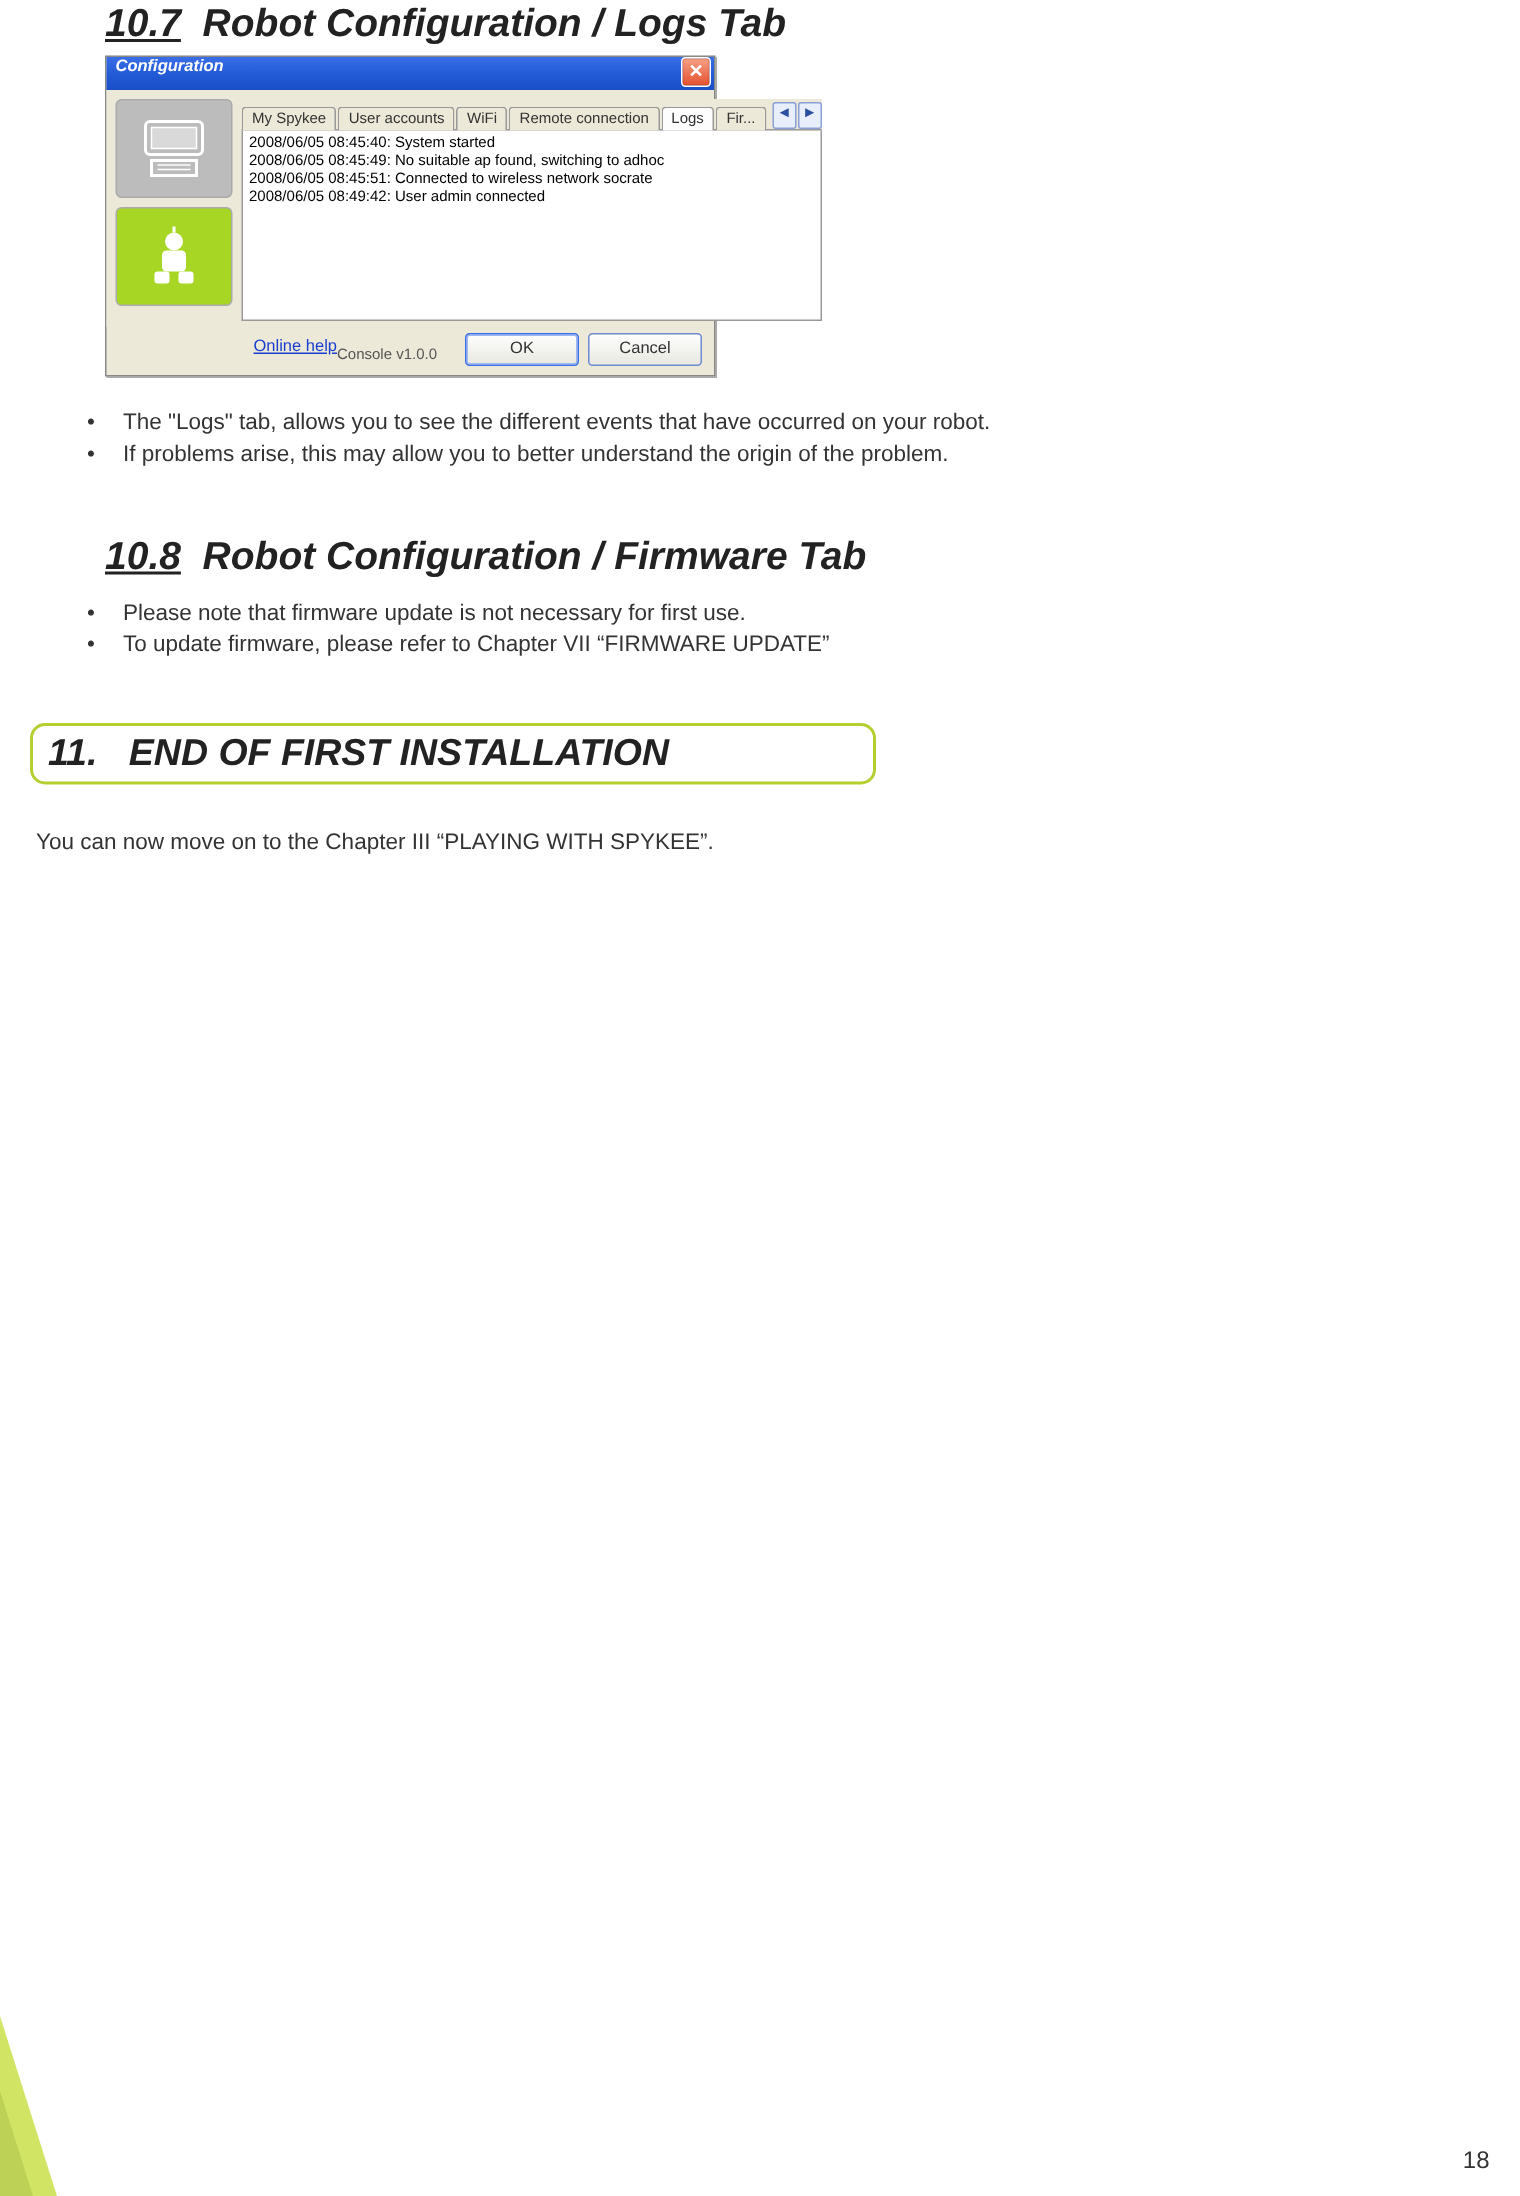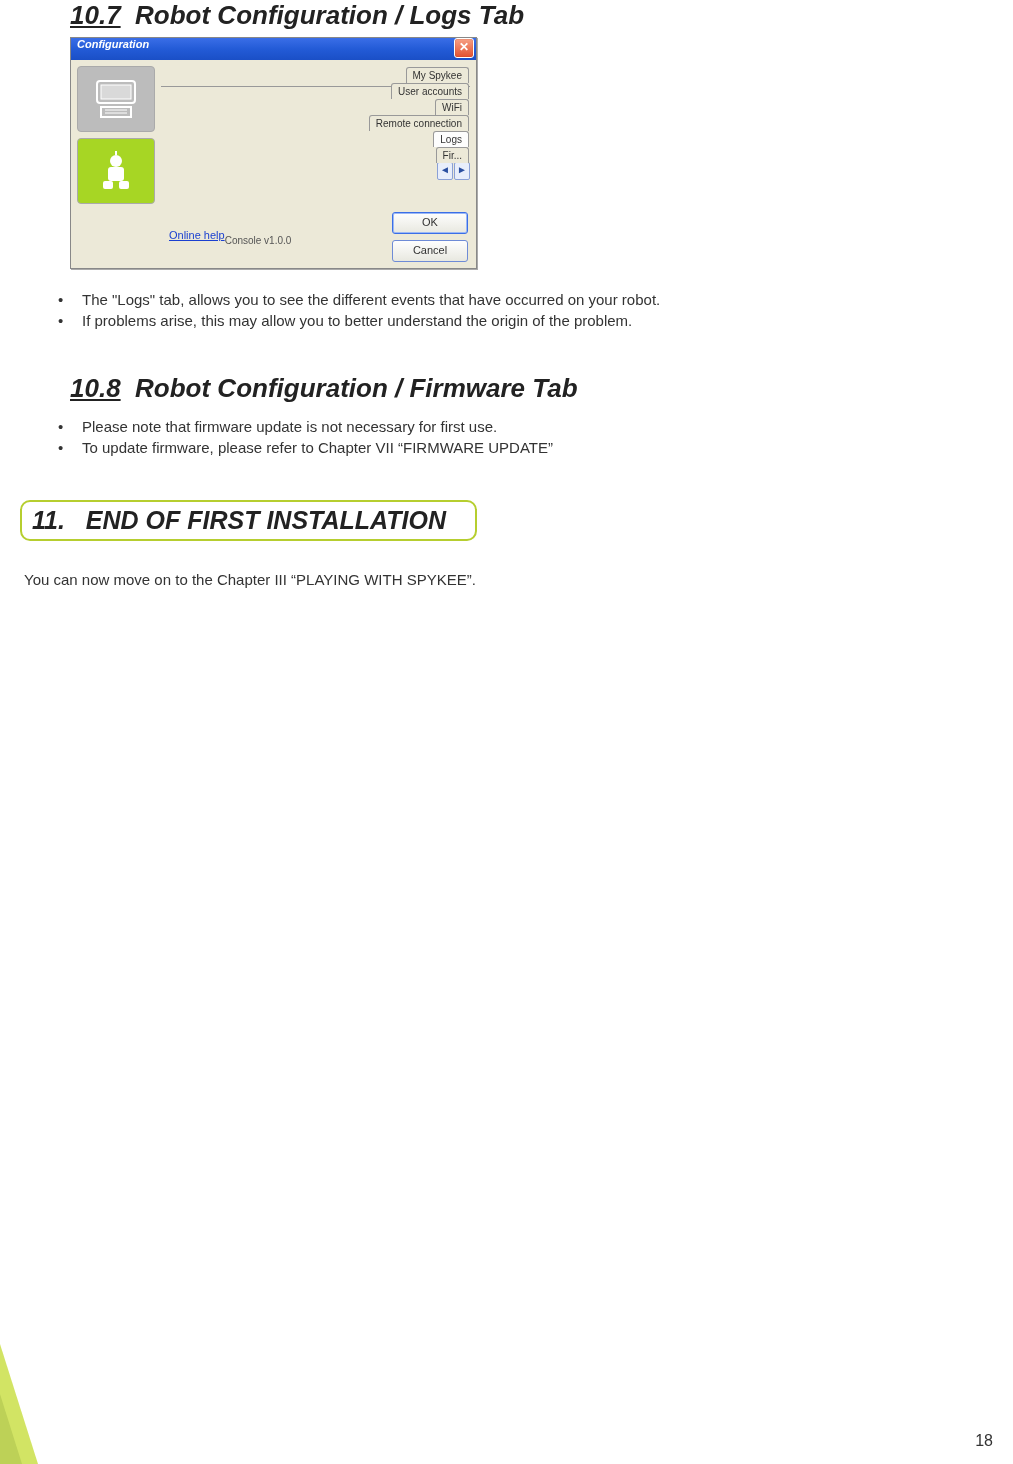--- a/index.html
+++ b/index.html
@@ -98,21 +98,20 @@
     flex-direction: column;
   }
   .tab-row {
     display: flex;
     align-items: flex-end;
     height: 20px;
     gap: 0;
     background: #ece9d8;
     border-bottom: 1px solid #999;
     position: relative;
-    flex-direction: column;
   }
   .tab {
     padding: 2px 6px;
     border: 1px solid #999;
     border-bottom: none;
     background: #ece9d8;
     font-size: 10px;
     border-top-left-radius: 3px;
     border-top-right-radius: 3px;
     margin-right: 1px;
@@ -172,21 +171,20 @@
     margin-left: 90px;
   }
   .console-label {
     font-size: 10px;
     color: #555;
     margin-top: 6px;
   }
   .footer-buttons {
     display: flex;
     gap: 6px;
-    flex-direction: column;
   }
   .win-btn {
     min-width: 58px;
     height: 20px;
     border: 1px solid #6e8bd6;
     border-radius: 3px;
     background: linear-gradient(to bottom, #fefefe, #e8e8e0);
     font-size: 11px;
     text-align: center;
     line-height: 18px;
@@ -216,21 +214,21 @@
     position: absolute;
     left: 8px;
     color: #333;
   }
 
   .spacer-md { height: 42px; }
 
   
   .boxed-heading {
     margin-left: 0;
-    width: 457px;
+    width: 564px;
     border: 2.5px solid #b6ce2f;
     border-radius: 10px;
     padding: 4px 10px 4px 10px;
     box-sizing: border-box;
   }
   .boxed-heading h2 {
     margin: 0;
     font-size: 25px;
     font-weight: bold;
     font-style: italic;
@@ -316,20 +314,26 @@
           <div class="tab">User accounts</div>
           <div class="tab">WiFi</div>
           <div class="tab">Remote connection</div>
           <div class="tab active">Logs</div>
           <div class="tab">Fir...</div>
           <div class="tab-scroll">
             <div class="arrow">◄</div>
             <div class="arrow">►</div>
           </div>
         </div>
+        <div class="log-box">
+          <div class="log-line">2008/06/05 08:45:40: System started</div>
+          <div class="log-line">2008/06/05 08:45:49: No suitable ap found, switching to adhoc</div>
+          <div class="log-line">2008/06/05 08:45:51: Connected to wireless network socrate</div>
+          <div class="log-line">2008/06/05 08:49:42: User admin connected</div>
+        </div>
       </div>
     </div>
     <div class="window-footer">
       <div class="footer-left">
         <span class="online-help">Online help</span>
         <span class="console-label">Console v1.0.0</span>
       </div>
       <div class="footer-buttons">
         <div class="win-btn ok">OK</div>
         <div class="win-btn">Cancel</div>

